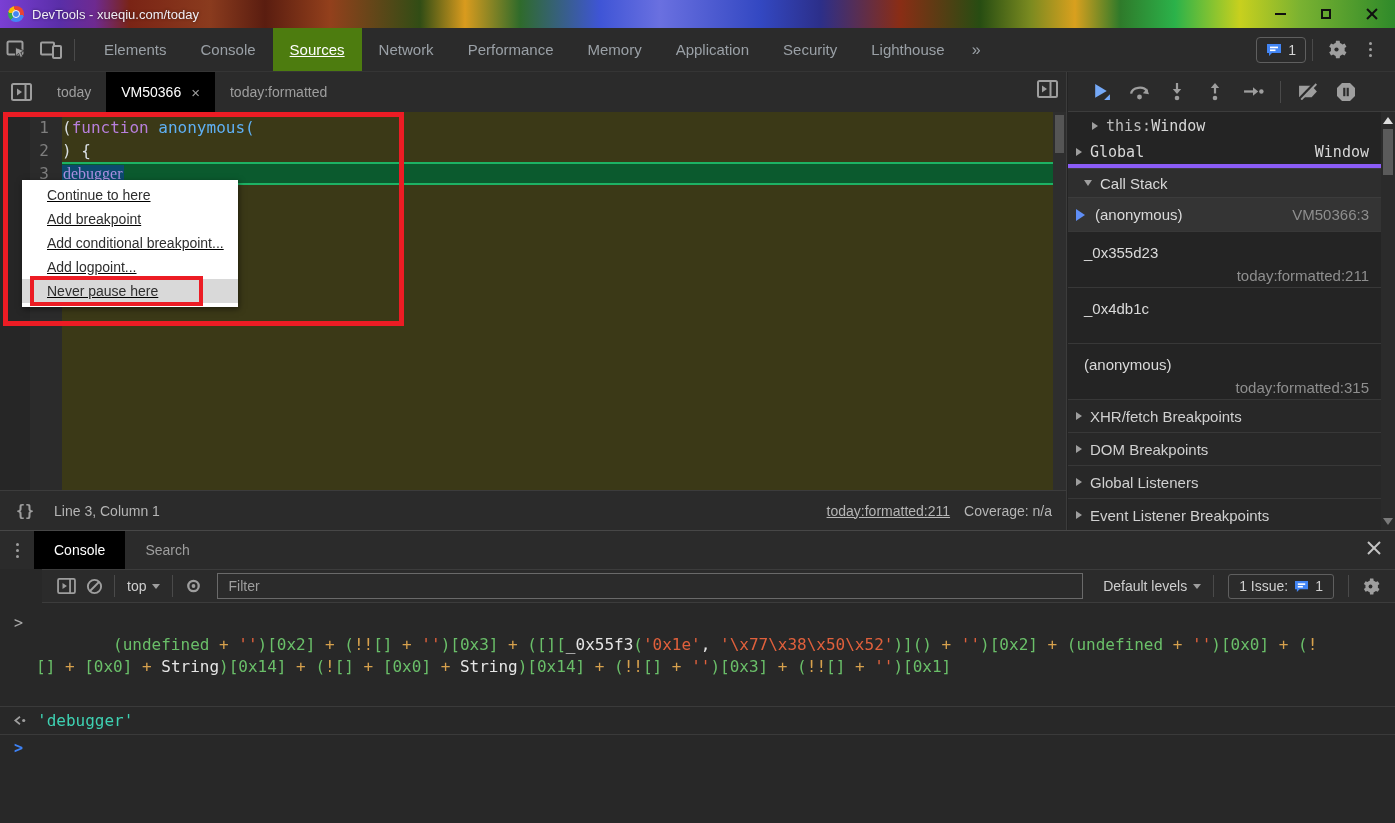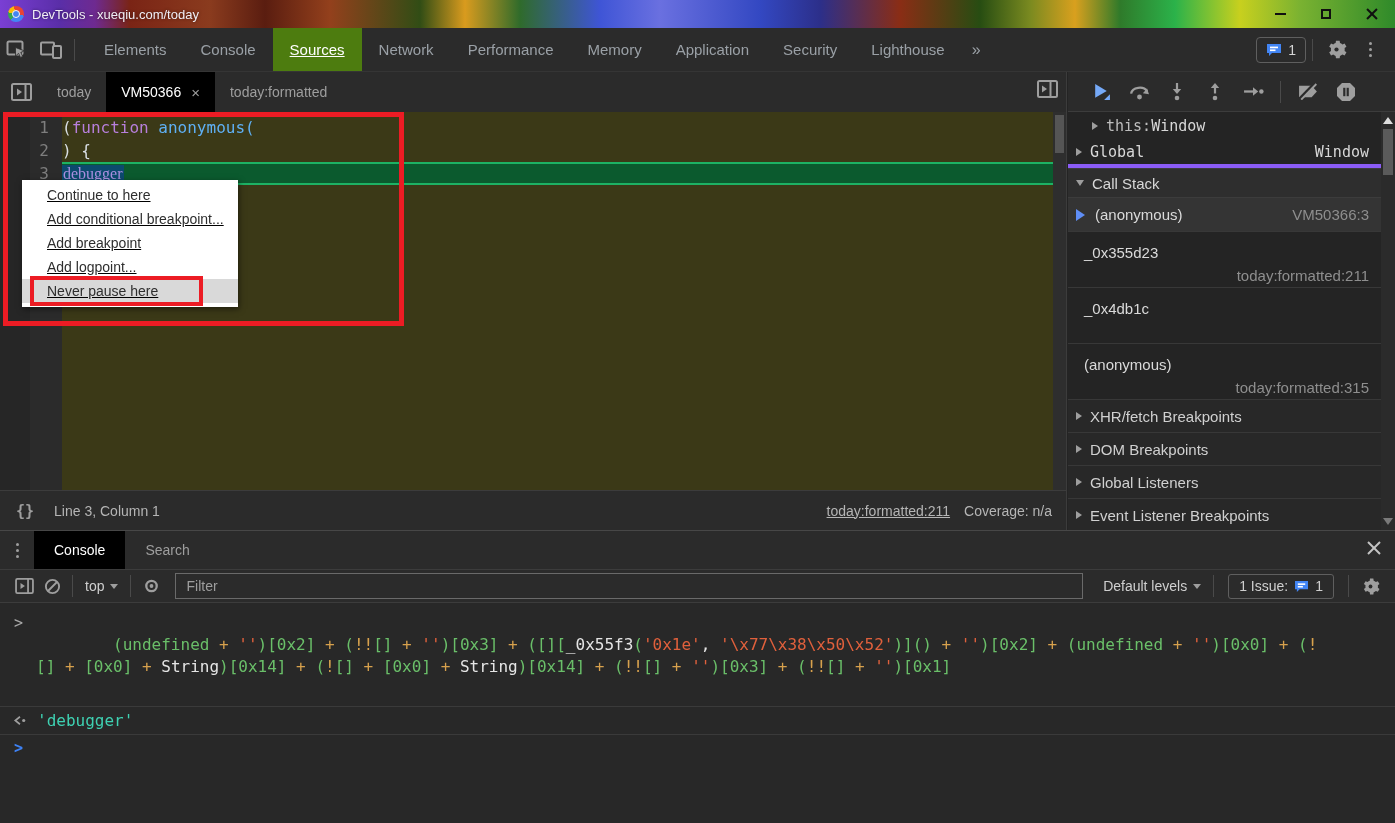--- a/index.html
+++ b/index.html
@@ -87,21 +87,21 @@
   .sidebar-body { flex:1; position:relative; overflow:hidden; }
   .sidebar-rows { position:absolute; left:0; top:0; right:14px; bottom:0; }
   .scope-row { height:28px; display:flex; align-items:center; font-family:"DejaVu Sans Mono", monospace;
     font-size:15px; color:#d8d8d8; padding:0 12px 0 8px; position:relative; }
   .scope-row.indent { padding-left:24px; }
   .tri-right { width:0; height:0; border-left:6px solid #9e9e9e; border-top:4px solid transparent; border-bottom:4px solid transparent; margin-right:8px; flex:none; }
   .tri-down { width:0; height:0; border-top:6px solid #9e9e9e; border-left:4px solid transparent; border-right:4px solid transparent; margin-right:8px; flex:none; }
   .scope-dim { color:#bdbdbd; }
   .scope-val-right { margin-left:auto; }
   .sb-divider { border-bottom:4px solid #8b5cf6;text-align:center; }
-  .section-header { height:30px; display:flex; align-items:center; padding:0 8px; background:#2e2e2e;
+  .section-header { height:30px; display:flex; align-items:center; padding:0 16px; background:#2e2e2e;
     color:#d8d8d8; font-size:15px; border-top:1px solid #3c3c3c; border-bottom:1px solid #3c3c3c; }
   .frames {}
   .frame { border-bottom:1px solid #383838; font-size:15px; color:#dadada; position:relative; }
   .frame.active { height:34px; display:flex; align-items:center; background:#343434; padding:0 12px 0 8px; }
   .frame-arrow { display:none; }
   .frame.active .frame-arrow { display:block; width:0; height:0; border-left:9px solid #5f8ef7;
     border-top:6px solid transparent; border-bottom:6px solid transparent; margin-right:10px; }
   .frame.active .frame-loc { margin-left:auto; color:#8e8e8e; }
   .frame:not(.active) { height:56px; padding:12px 12px 0 16px; }
   .frame:not(.active) .frame-loc { display:block; text-align:right; color:#8e8e8e; margin-top:6px; }
@@ -115,21 +115,21 @@
   
   .drawer { position:absolute; left:0; top:530px; width:100%; height:293px; background:#282828; border-top:1px solid #474747; }
   .drawer-tabbar { height:38px; background:#2b2b2b; display:flex; align-items:stretch; position:relative; }
   .kebab { display:flex; flex-direction:column; gap:3px; align-items:center; justify-content:center; width:34px; }
   .kebab i { width:3px; height:3px; border-radius:50%; background:#9e9e9e; }
   .drawer-tab { display:flex; align-items:center; padding:0 20px; color:#9e9e9e; font-size:14px; }
   .drawer-tab.active { background:#000; color:#fff; }
   .drawer-close { position:absolute; right:12px; top:8px; }
 
   .console-toolbar { height:34px; background:#2b2b2b; border-top:1px solid #3c3c3c; border-bottom:1px solid #3c3c3c;
-    display:flex; align-items:center; padding:0 10px; gap:0; }
+    display:flex; align-items:center; padding:0 10px; gap:0;margin-left:42px; }
   .ct-label { color:#cfcfcf; font-size:14px; display:flex; align-items:center; gap:6px; padding:0 6px; }
   .caret-down { width:0; height:0; border-top:5px solid #9e9e9e; border-left:4px solid transparent; border-right:4px solid transparent; }
   .filter-input { flex:1; height:26px; margin:0 14px 0 10px; background:#2b2b2b; border:1px solid #6a6a6a;
     color:#d8d8d8; font-size:14px; padding:0 10px; outline:none; font-family:"Liberation Sans", sans-serif; }
   .filter-input::placeholder { color:#9e9e9e; }
   .issue-btn { display:flex; align-items:center; gap:6px; border:1px solid #5f5f5f; border-radius:3px;
     height:25px; padding:0 10px; color:#cfcfcf; font-size:14px; margin:0 8px; }
 
   .console-output { position:absolute; top:74px; left:0; right:0; bottom:0; font-family:"DejaVu Sans Mono", monospace; }
   .console-row { position:relative; border-bottom:1px solid #3a3a3a; }
@@ -261,22 +261,22 @@
           <div class="code-text"><span class="tok tok-pln">) {</span></div>
         </div>
         <div class="code-row exec">
           <div class="gutter-num">3</div>
           <div class="code-text"><span class="tok tok-dbg">debugger</span></div>
         </div>
 
         <div class="context-menu">
 
         <div class="menu-item">Continue to here</div>
+            <div class="menu-item">Add breakpoint</div>
             <div class="menu-item">Add conditional breakpoint...</div>
-            <div class="menu-item">Add breakpoint</div>
             <div class="menu-item">Add logpoint...</div>
             <div class="menu-item highlighted">Never pause here</div>
           </div>
 
         <div class="editor-scrollbar">
             <div class="editor-scroll-thumb"></div>
           </div>
       </div>
 
       <div class="status-bar">

